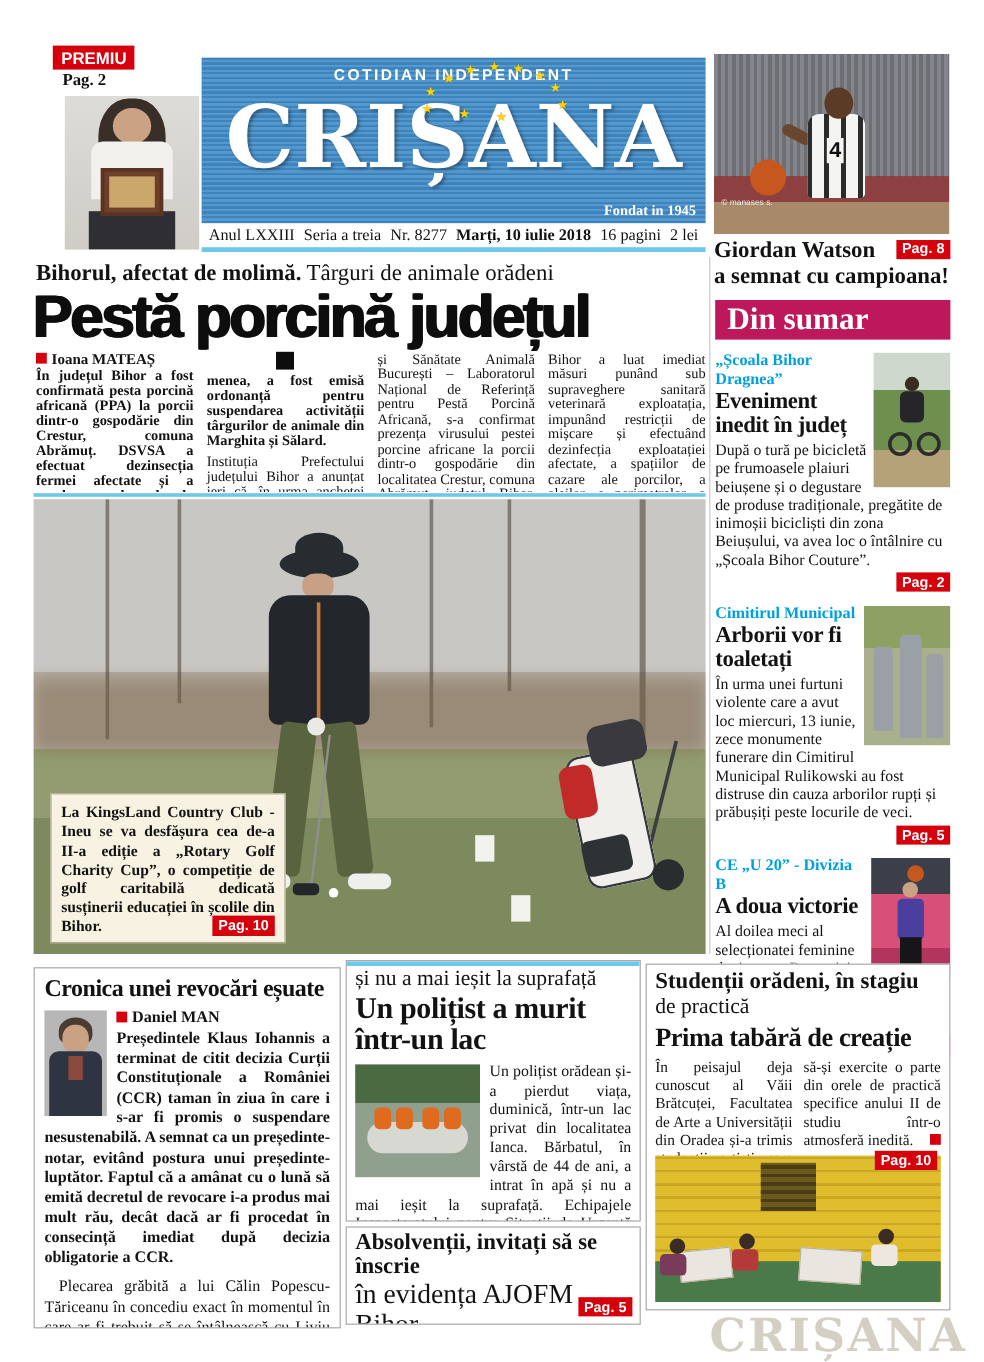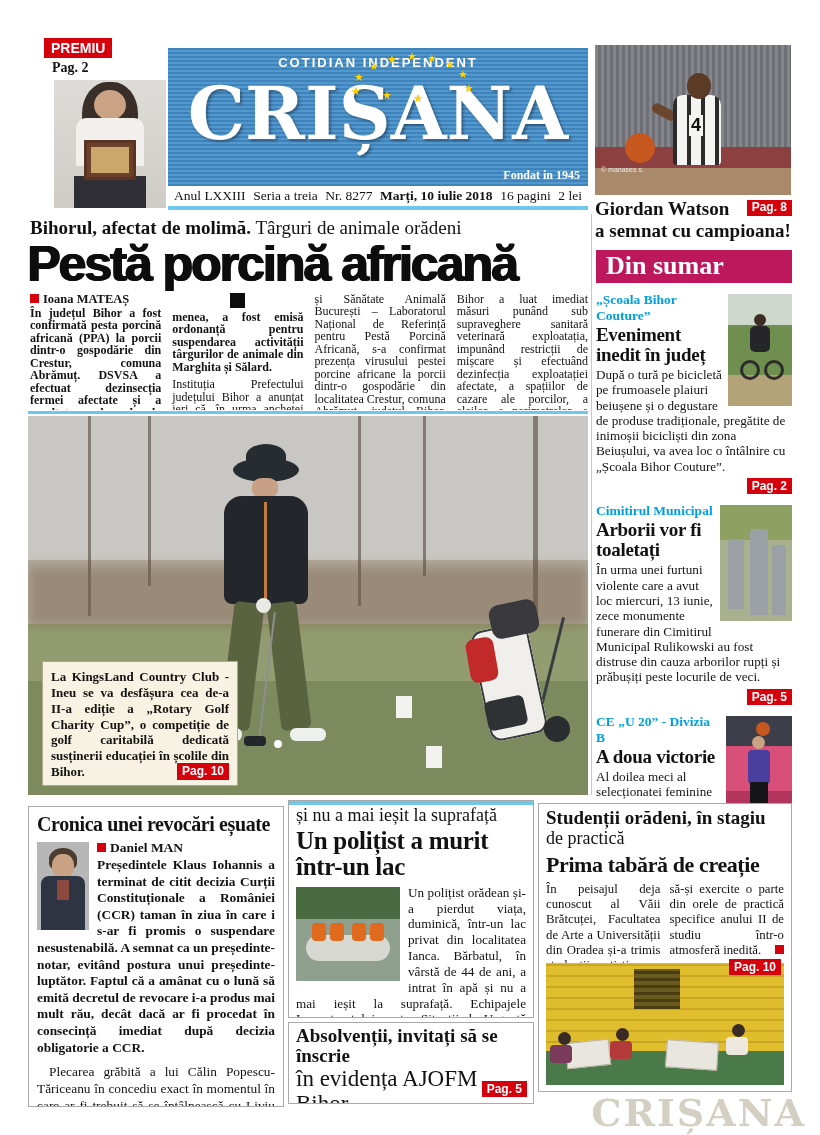--- a/index.html
+++ b/index.html
@@ -235,21 +235,21 @@
     <span class="pag-badge" id="gw-badge" data-interactable="false">Pag. 8</span>
     <div class="gw-line" data-interactable="false">Giordan Watson</div>
     <div class="gw-line" data-interactable="false">a semnat cu campioana!</div>
   </div>
 
   <div class="vsep" data-interactable="false"></div>
 
   <div id="kicker" data-interactable="false">
     <b data-interactable="false">Bihorul, afectat de molimă.</b><span data-interactable="false"> Târguri de animale orădeni</span>
   </div>
-  <div id="headline" data-interactable="false">Pestă porcină africană</div>
+  <div id="headline" data-interactable="false">Pestă porcină județul</div>
 
   <div id="lead-cols" data-interactable="false">
     <div class="lead-col" data-interactable="false">
       <div class="byline" data-interactable="false"><span class="red-sq" data-interactable="false"></span><span data-interactable="false">Ioana MATEAȘ</span></div>
       <b data-interactable="false">În județul Bihor a fost confirmată pesta porcină africană (PPA) la porcii dintr-o gospodărie din Crestur, comuna Abrămuț. DSVSA a efectuat dezinsecția fermei afectate și a recoltat probe de la animalele moarte și sacrificate. De ase-</b>
     </div>
     <div class="lead-col" data-interactable="false">
       <div class="blk-sq" data-interactable="false"></div>
       <b data-interactable="false">menea, a fost emisă ordonanță pentru suspendarea activității târgurilor de animale din Marghita și Sălard.</b>
       <div style="height:5px" data-interactable="false"></div>
@@ -302,21 +302,21 @@
   <div id="sidebar" data-interactable="false">
     <div id="din-sumar" data-interactable="false">Din sumar</div>
 
     <div class="sb-item" data-interactable="false">
       <div class="sb-photo" id="ph-cyclist" data-interactable="false">
         <div class="cy-head" data-interactable="false"></div>
         <div class="cy-body" data-interactable="false"></div>
         <div class="cy-wheel1" data-interactable="false"></div>
         <div class="cy-wheel2" data-interactable="false"></div>
       </div>
-      <div class="sb-kicker" data-interactable="false">„Școala Bihor Couture”</div>
+      <div class="sb-kicker" data-interactable="false">„Școala Bihor Dragnea”</div>
       <div class="sb-title" data-interactable="false">Eveniment inedit în județ</div>
       <div class="sb-body" data-interactable="false">După o tură pe bicicletă pe frumoasele plaiuri beiușene și o degustare de produse tradiționale, pregătite de inimoșii bicicliști din zona Beiușului, va avea loc o întâlnire cu „Școala Bihor Couture”.</div>
       <div class="sb-badge-row" data-interactable="false"><span class="pag-badge" data-interactable="false">Pag. 2</span></div>
     </div>
 
     <div class="sb-item" data-interactable="false">
       <div class="sb-photo" id="ph-cemetery" data-interactable="false">
         <div class="cem-stone" style="left:8px;top:34px;width:16px;height:70px" data-interactable="false"></div>
         <div class="cem-stone" style="left:30px;top:24px;width:18px;height:86px" data-interactable="false"></div>
         <div class="cem-stone" style="left:52px;top:40px;width:14px;height:70px" data-interactable="false"></div>

